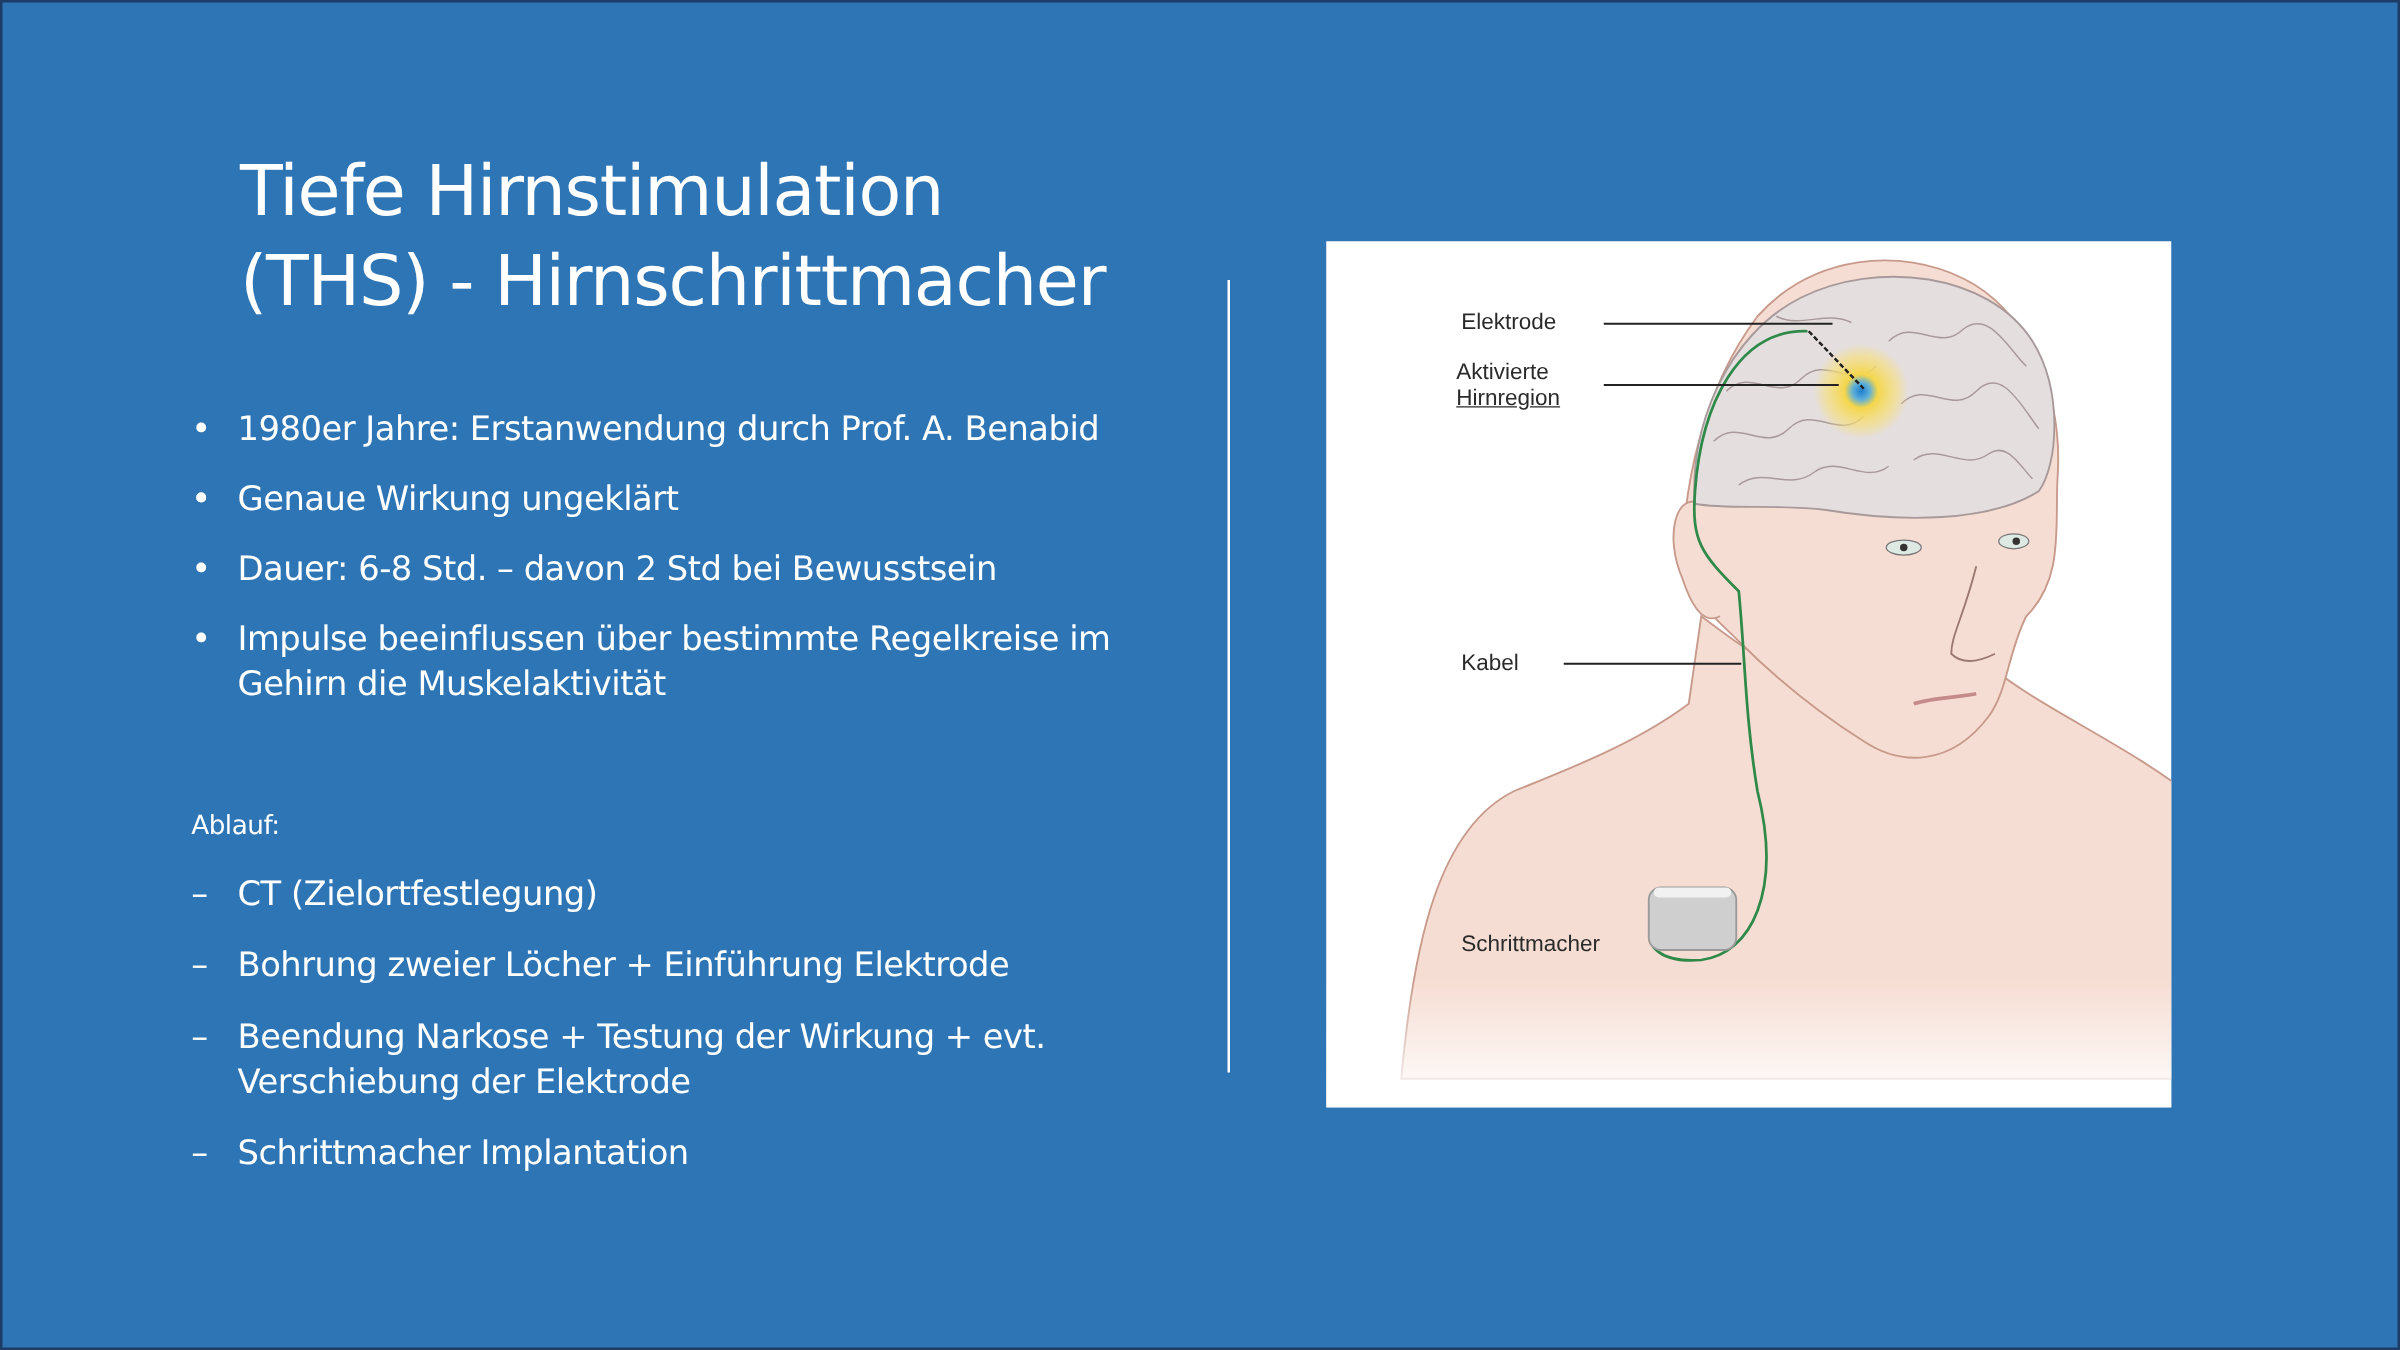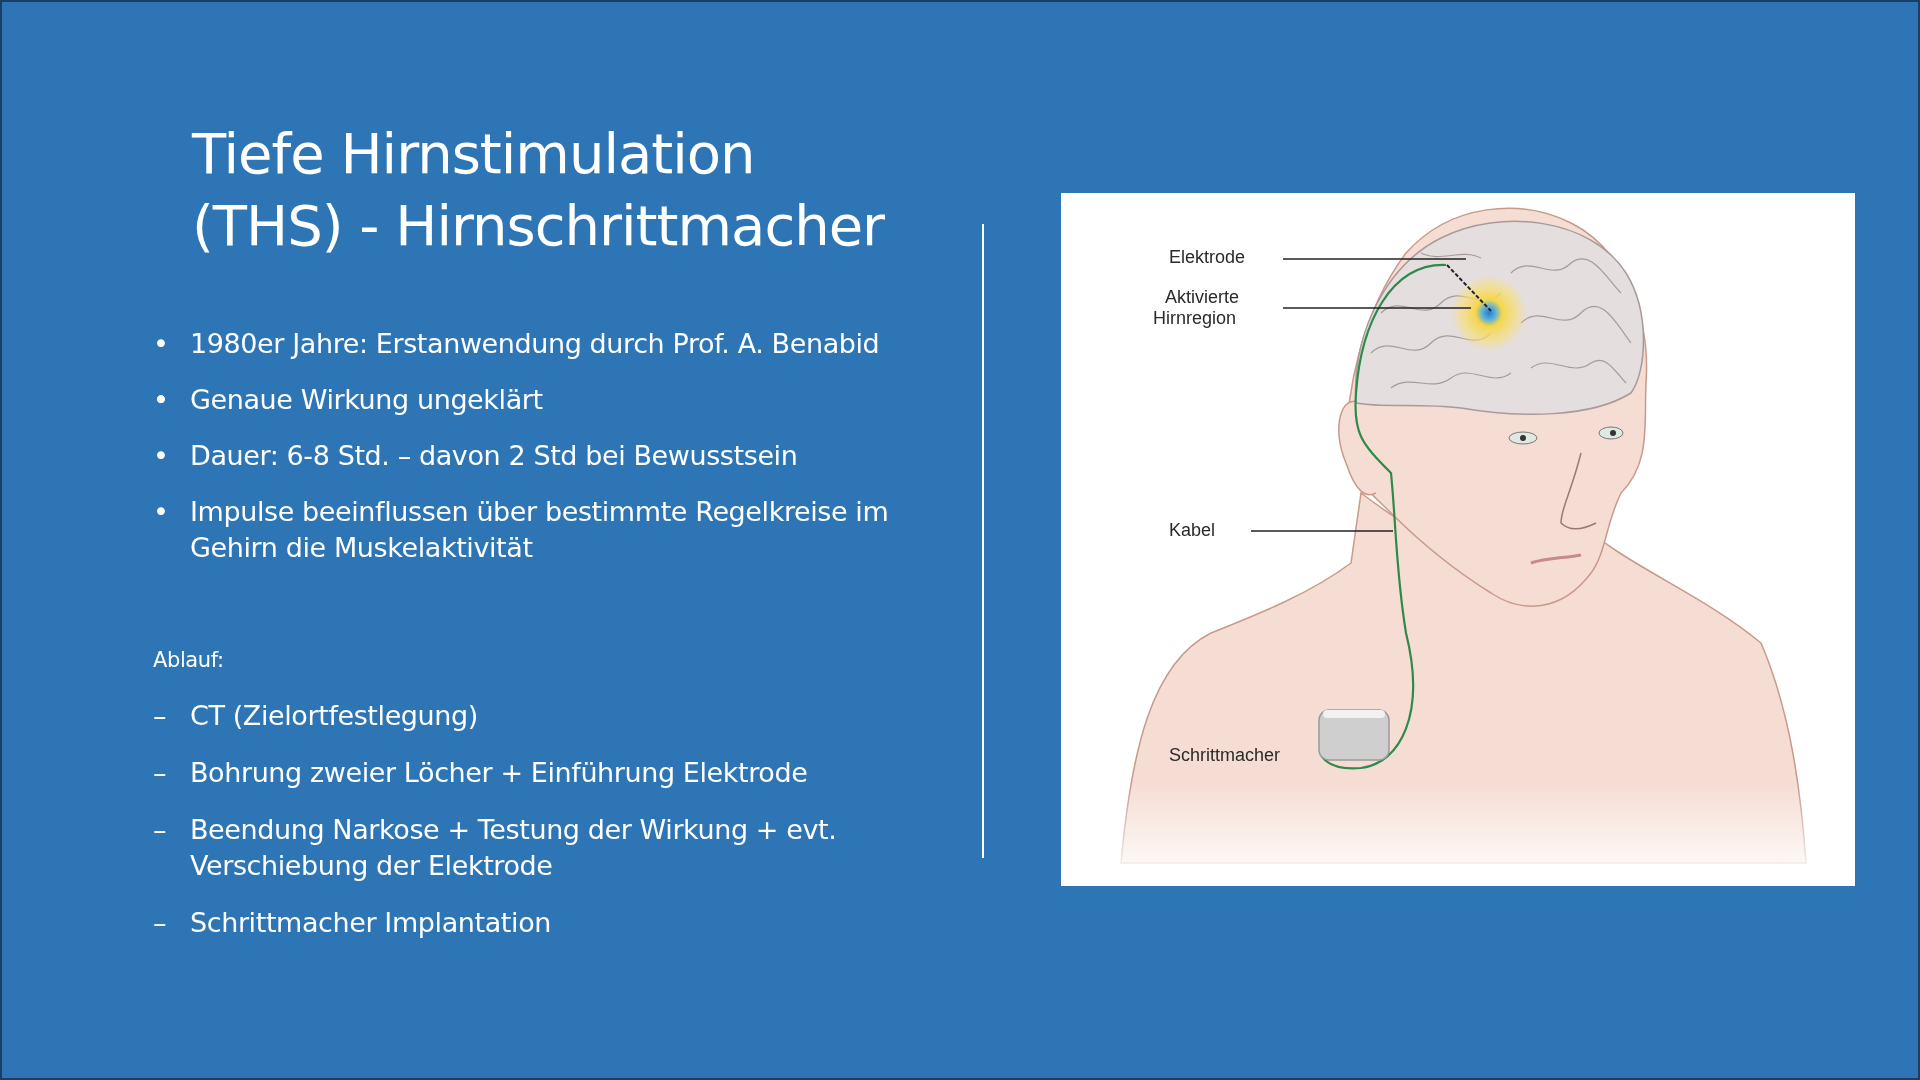--- a/index.html
+++ b/index.html
@@ -18,21 +18,21 @@
   .title span { display:block;margin-left:32px; }
   .content { position:absolute; left:153px; top:326px; width:740px; font-family:"DejaVu Sans", sans-serif; }
   ul.bullets { list-style:none; margin:0; padding:0; }
   ul.bullets li { position:relative; padding-left:37px; font-size:27px; line-height:36px; margin-bottom:20px; letter-spacing:-0.4px; }
   ul.bullets li .mark { position:absolute; left:0; top:0; width:37px; }
   .ablauf-label { margin-top:76px; font-size:21px; line-height:36px; letter-spacing:-0.4px; }
   ul.steps { list-style:none; margin:20px 0 0 0; padding:0; }
   ul.steps li { position:relative; padding-left:37px; font-size:27px; line-height:36px; margin-bottom:21px; letter-spacing:-0.4px; }
   ul.steps li .mark { position:absolute; left:0; top:0; width:37px; }
   .divider { position:absolute; left:982px; top:224px; width:2px; height:634px; background:#ffffff; }
-  .figure { position:absolute; left:1061px; top:193px; width:794px; height:693px; background:#ffffff; overflow:hidden; }
+  .figure { position:absolute; left:1061px; top:193px; width:676px; height:693px; background:#ffffff; overflow:hidden; }
   .figure svg { position:absolute; left:0; top:0; }
   .fig-label { position:absolute; font-family:"Liberation Sans", sans-serif; font-size:18px; line-height:21px; color:#2a2a2a; }
 </style>
 </head>
 <body>
 
 <div class="frame"></div>
 
 <h1 class="title">
   <span>Tiefe Hirnstimulation</span>
@@ -109,16 +109,16 @@
     <rect x="262" y="517" width="62" height="8" rx="4" fill="#f1f1f1"></rect>
 
     <line x1="222" y1="66" x2="405" y2="66" stroke="#222" stroke-width="1.6"></line>
     <line x1="222" y1="115" x2="410" y2="115" stroke="#222" stroke-width="1.6"></line>
     <line x1="190" y1="338" x2="332" y2="338" stroke="#222" stroke-width="1.6"></line>
 
     <rect x="0" y="590" width="794" height="103" fill="url(#fade)"></rect>
   </svg>
   <div class="fig-label" style="left:108px; top:54px;">Elektrode</div>
   <div class="fig-label" style="left:104px; top:94px;">Aktivierte</div>
-  <div class="fig-label" style="left:92px; top:115px;">Hirnregion</div>
+  <div class="fig-label" style="left:104px; top:115px;text-decoration:underline;">Hirnregion</div>
   <div class="fig-label" style="left:108px; top:327px;">Kabel</div>
   <div class="fig-label" style="left:108px; top:552px;">Schrittmacher</div>
 </div>
 
 </body></html>

